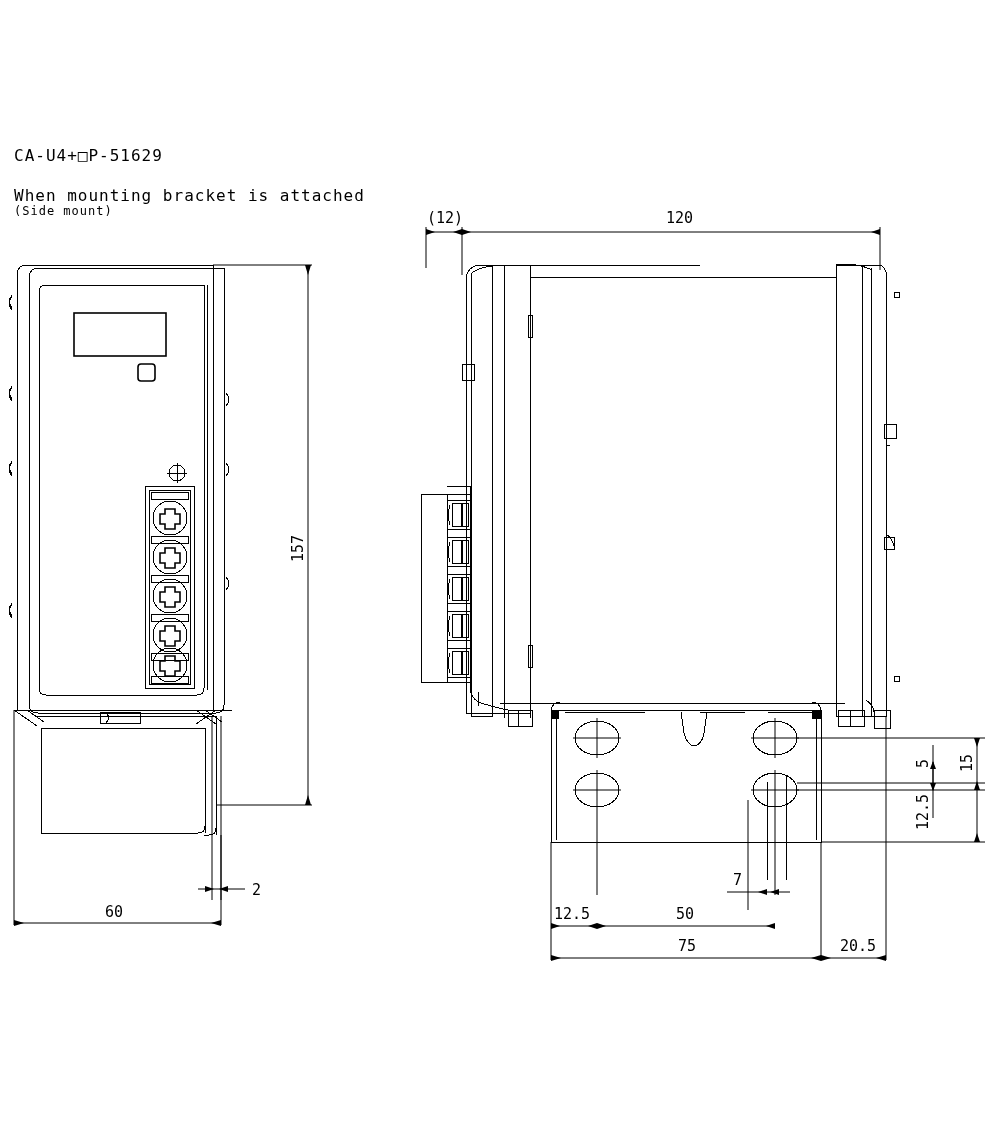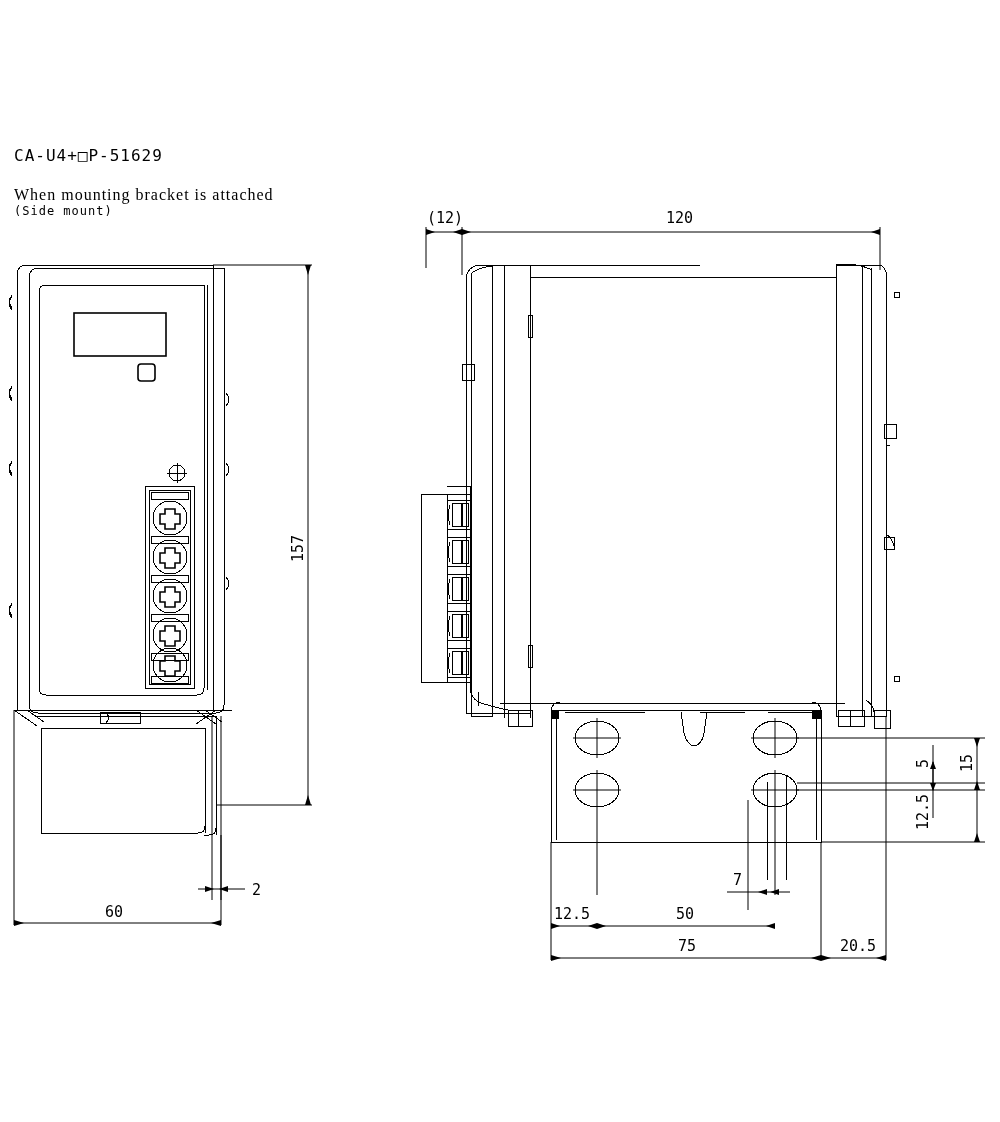--- a/index.html
+++ b/index.html
@@ -6,21 +6,21 @@
   body{
     width:1000px;height:1122px;
     font-family:"DejaVu Sans Mono", monospace;
     color:#000;
     position:relative;
     overflow:hidden;
   }
   #sheet{position:absolute;left:0;top:0;width:1000px;height:1083px;}
   .txt{position:absolute;white-space:pre;letter-spacing:1px;}
   #title-code{left:14px;top:146px;font-size:16px;}
-  #note-l1{left:14px;top:186px;font-size:16px;font-family:Liberation Serif, serif;}
+  #note-l1{left:14px;top:186px;font-size:16px;}
   #note-l2{left:14px;top:204px;font-size:12px;}
   svg{position:absolute;left:0;top:0;}
   .ln{stroke:#000;stroke-width:1;fill:none;shape-rendering:crispEdges;}
   .ln2{stroke:#000;stroke-width:1.6;fill:none;}
   .thin{stroke:#000;stroke-width:1;fill:none;}
   .dimtxt{font-family:"DejaVu Sans Mono", monospace;font-size:15px;fill:#000;}
 </style>
 </head>
 <body>
 

